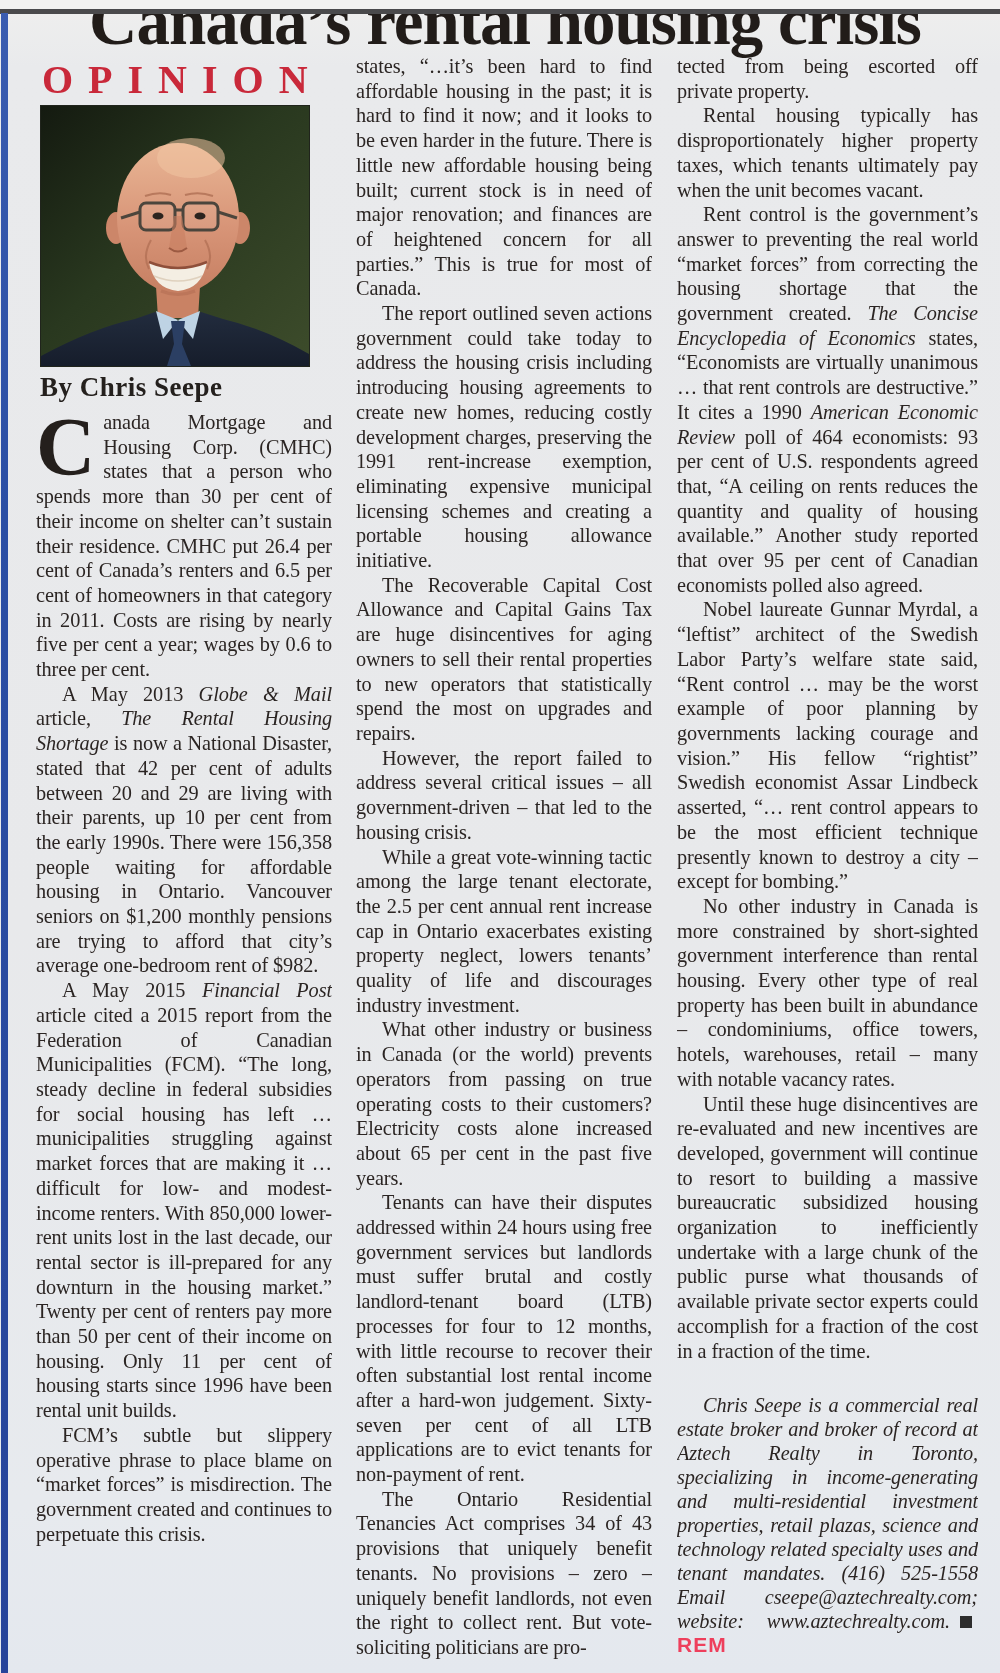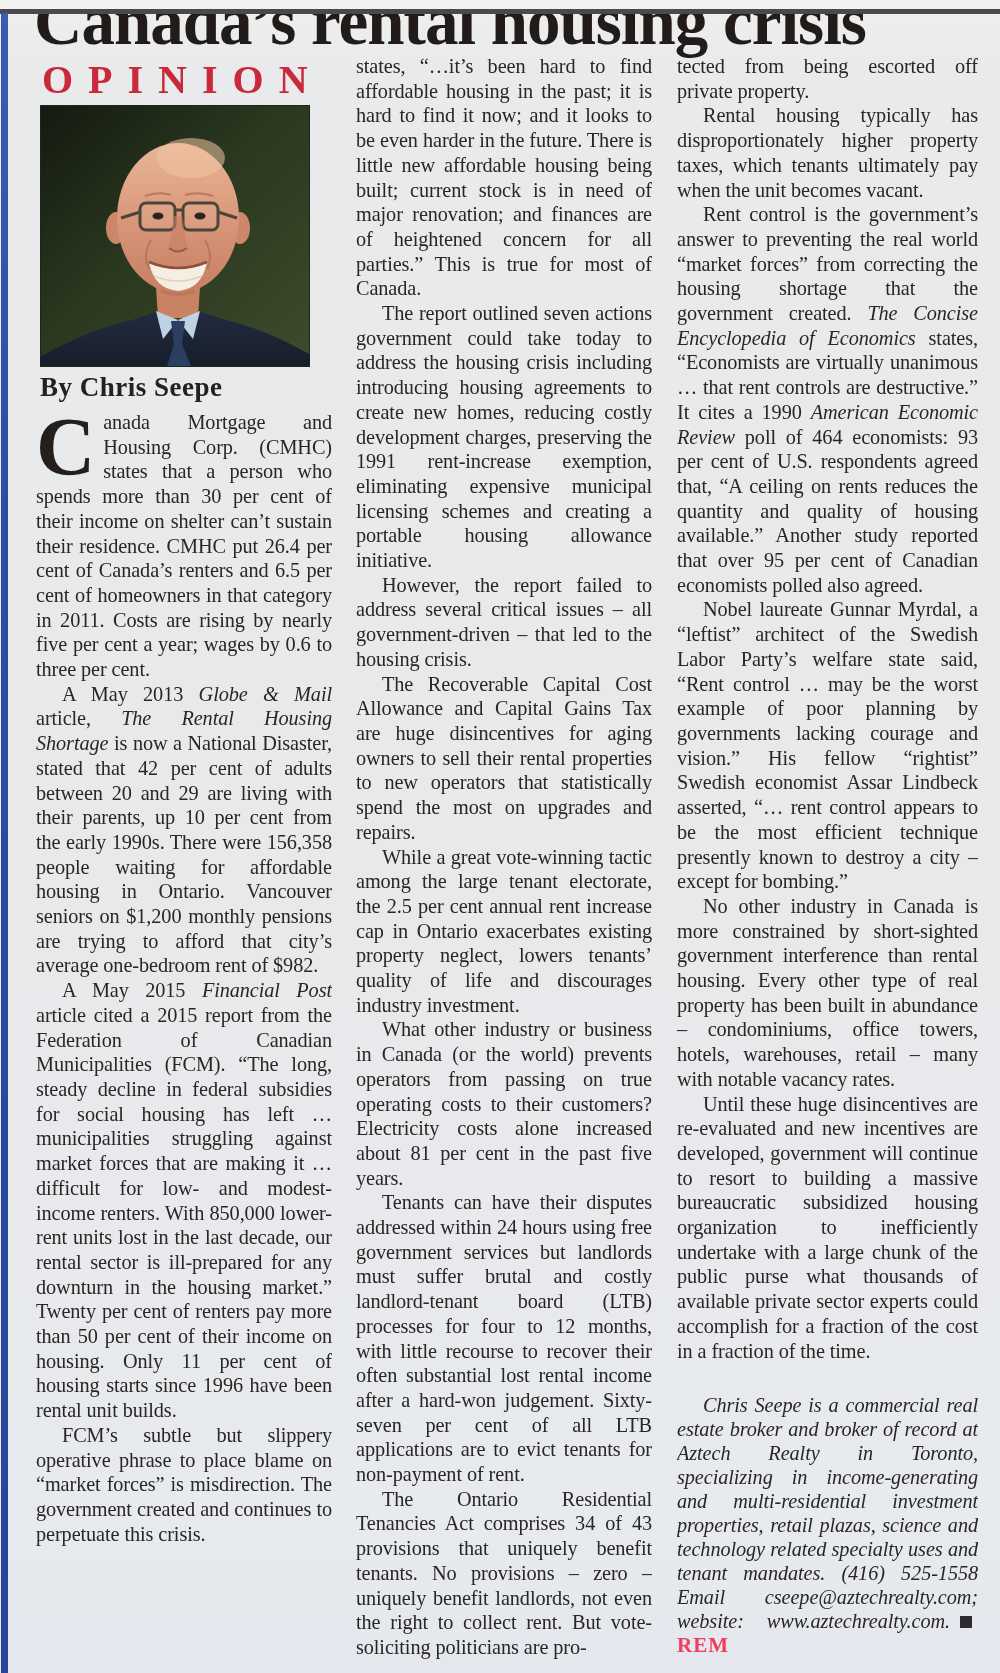--- a/index.html
+++ b/index.html
@@ -11,21 +11,21 @@
     background:linear-gradient(180deg,#efefee 0%,#e9eaec 4%,#e8e9eb 55%,#e7eaee 90%,#e4e8ee 100%);
     font-family:"Liberation Serif","DejaVu Serif",serif;
     color:#2b2523;
   }
   .top-white{position:absolute;top:0;left:0;right:0;height:9px;background:#f2f2f1;}
   .top-rule{position:absolute;top:9px;left:0;right:0;height:5px;background:#4a4a4c;}
   .edge-stripe{position:absolute;top:13px;bottom:0;left:1px;width:7px;background:linear-gradient(180deg,#3a5cb0 0%,#2b4ea4 30%,#27449a 100%);}
 
   .headline-clip{
     position:absolute;top:14px;left:34px;right:24px;height:44px;
-    overflow:hidden;text-align:left;
+    overflow:hidden;text-align:center;
   }
   .headline{
     display:block;white-space:nowrap;
     margin-top:-26px;
     font-size:67px;line-height:66px;font-weight:bold;
     letter-spacing:-1px;color:#211c19;
   }
 
   .opinion{
     position:absolute;left:42px;top:56px;
@@ -65,21 +65,21 @@
     font-weight:bold;color:#241f1c;
   }
   .it{font-style:italic;}
   p.para.bio{margin-top:30px;font-style:italic;line-height:24px;}
   .black-square{
     display:inline-block;width:12px;height:12px;
     background:#2d2d2d;margin:0 6px 0 10px;
   }
   .rem{
     color:#ee3f5c;font-weight:bold;font-style:normal;
-    font-family:Liberation Serif, serif;
+    font-family:Liberation Sans, sans-serif;
     font-size:21px;letter-spacing:1px;
   }
 </style>
 </head>
 <body>
 
 <div class="page">
 
   <div class="top-white"></div>
   <div class="top-rule"></div>
@@ -158,24 +158,24 @@
 
   <div class="col col1">
       <p class="para first"><span class="dropcap">C</span><span>anada Mortgage and Housing Corp. (CMHC) states that a person who spends more than 30 per cent of their income on shelter can’t sustain their residence.  CMHC put 26.4 per cent of Canada’s renters and 6.5 per cent of homeowners in that category in 2011.  Costs are rising by nearly five per cent a year; wages by 0.6 to three per cent.</span></p>
       <p class="para"><span>A May 2013 </span><span class="it">Globe &amp; Mail</span><span> article, </span><span class="it">The Rental Housing Shortage</span><span> is now a National Disaster, stated that 42 per cent of adults between 20 and 29 are living with their parents, up 10 per cent from the early 1990s. There were 156,358 people waiting for affordable housing in Ontario. Vancouver seniors on $1,200 monthly pensions are trying to afford that city’s average one-bedroom rent of $982.</span></p>
       <p class="para"><span>A May 2015 </span><span class="it">Financial Post</span><span> article cited a 2015 report from the Federation of Canadian Municipalities (FCM). “The long, steady decline in federal subsidies for social housing has left … municipalities struggling against market forces that are making it … difficult for low- and modest-income renters. With 850,000 lower-rent units lost in the last decade, our rental sector is ill-prepared for any downturn in the housing market.” Twenty per cent of renters pay more than 50 per cent of their income on housing. Only 11 per cent of housing starts since 1996 have been rental unit builds.</span></p>
       <p class="para"><span>FCM’s subtle but slippery operative phrase to place blame on “market forces” is misdirection. The government created and continues to perpetuate this crisis.</span></p>
     </div>
   <div class="col col2">
       <p class="para first"><span>states, “…it’s been hard to find affordable housing in the past; it is hard to find it now; and it looks to be even harder in the future. There is little new affordable housing being built; current stock is in need of major renovation; and finances are of heightened concern for all parties.” This is true for most of Canada.</span></p>
       <p class="para"><span>The report outlined seven actions government could take today to address the housing crisis including introducing housing agreements to create new homes, reducing costly development charges, preserving the 1991 rent-increase exemption, eliminating expensive municipal licensing schemes and creating a portable housing allowance initiative.</span></p>
+      <p class="para"><span>The Recoverable Capital Cost Allowance and Capital Gains Tax are huge disincentives for aging owners to sell their rental properties to new operators that statistically spend the most on upgrades and repairs.</span></p>
       <p class="para"><span>However, the report failed to address several critical issues – all government-driven – that led to the housing crisis.</span></p>
-      <p class="para"><span>The Recoverable Capital Cost Allowance and Capital Gains Tax are huge disincentives for aging owners to sell their rental properties to new operators that statistically spend the most on upgrades and repairs.</span></p>
       <p class="para"><span>While a great vote-winning tactic among the large tenant electorate, the 2.5 per cent annual rent increase cap in Ontario exacerbates existing property neglect, lowers tenants’ quality of life and discourages industry investment.</span></p>
-      <p class="para"><span>What other industry or business in Canada (or the world) prevents operators from passing on true operating costs to their customers? Electricity costs alone increased about 81 per cent in the past five years.</span></p>
+      <p class="para"><span>What other industry or business in Canada (or the world) prevents operators from passing on true operating costs to their customers? Electricity costs alone increased about 65 per cent in the past five years.</span></p>
       <p class="para"><span>Tenants can have their disputes addressed within 24 hours using free government services but landlords must suffer brutal and costly landlord-tenant board (LTB) processes for four to 12 months, with little recourse to recover their often substantial lost rental income after a hard-won judgement. Sixty-seven per cent of all LTB applications are to evict tenants for non-payment of rent.</span></p>
       <p class="para"><span>The Ontario Residential Tenancies Act comprises 34 of 43 provisions that uniquely benefit tenants. No provisions – zero – uniquely benefit landlords, not even the right to collect rent. But vote-soliciting politicians are pro-</span></p>
     </div>
   <div class="col col3">
       <p class="para first"><span>tected from being escorted off private property.</span></p>
       <p class="para"><span>Rental housing typically has disproportionately higher property taxes, which tenants ultimately pay when the unit becomes vacant.</span></p>
       <p class="para"><span>Rent control is the government’s answer to preventing the real world “market forces” from correcting the housing shortage that the government created. </span><span class="it">The Concise Encyclopedia of Economics</span><span> states, “Economists are virtually unanimous … that rent controls are destructive.” It cites a 1990 </span><span class="it">American Economic Review</span><span> poll of 464 economists: 93 per cent of U.S. respondents agreed that, “A ceiling on rents reduces the quantity and quality of housing available.” Another study reported that over 95 per cent of Canadian economists polled also agreed.</span></p>
       <p class="para"><span>Nobel laureate Gunnar Myrdal, a “leftist” architect of the Swedish Labor Party’s welfare state said, “Rent control … may be the worst example of poor planning by governments lacking courage and vision.” His fellow “rightist” Swedish economist Assar Lindbeck asserted, “… rent control appears to be the most efficient technique presently known to destroy a city – except for bombing.”</span></p>
       <p class="para"><span>No other industry in Canada is more constrained by short-sighted government interference than rental housing. Every other type of real property has been built in abundance – condominiums, office towers, hotels, warehouses, retail – many with notable vacancy rates.</span></p>
       <p class="para"><span>Until these huge disincentives are re-evaluated and new incentives are developed, government will continue to resort to building a massive bureaucratic subsidized housing organization to inefficiently undertake with a large chunk of the public purse what thousands of available private sector experts could accomplish for a fraction of the cost in a fraction of the time.</span></p>

